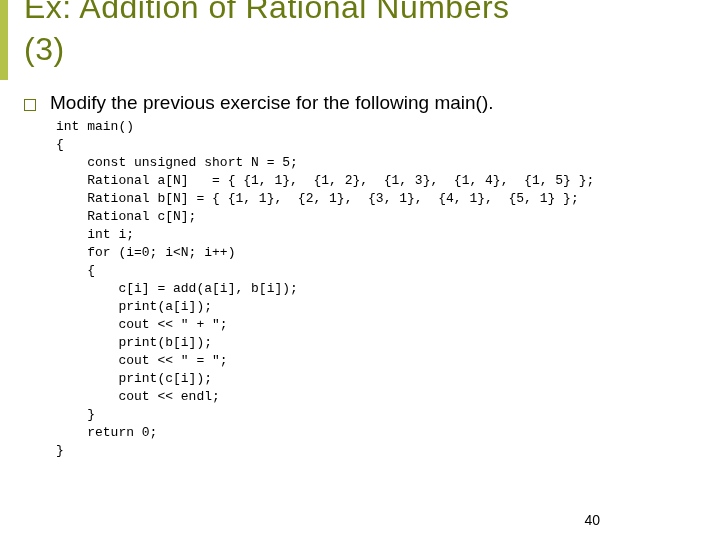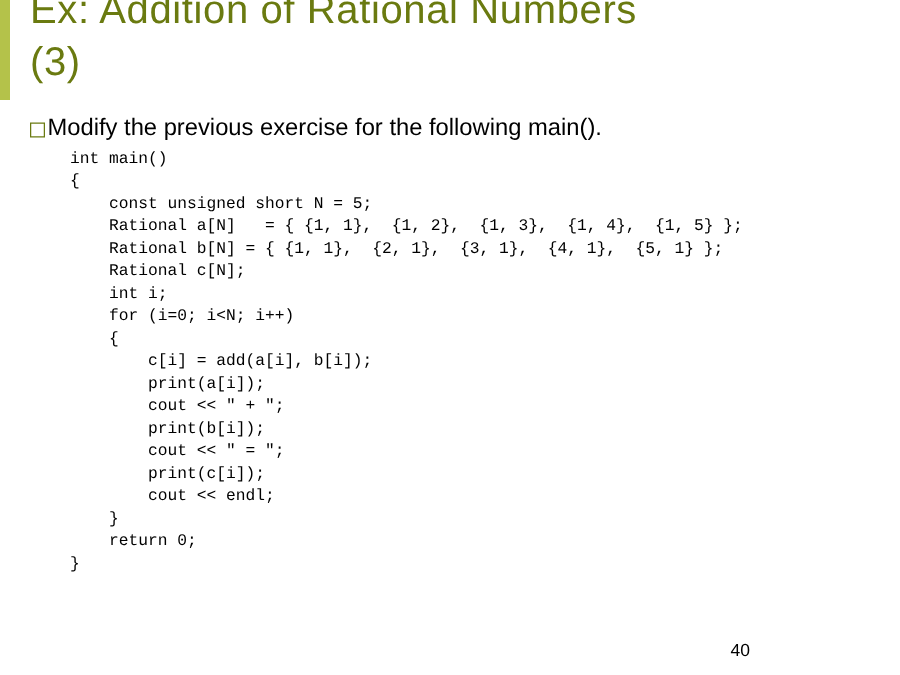--- a/index.html
+++ b/index.html
@@ -34,20 +34,21 @@
     color: #6a7a10;
     letter-spacing: 0.5px;
     line-height: 42px;
   }
   .bullet-line {
     position: absolute;
     top: 92px;
     left: 24px;
     display: flex;
     align-items: baseline;
+    gap: 12px;
     font-size: 19px;
     color: #000;
   }
   .bullet-box {
     width: 10px;
     height: 10px;
     border: 1.5px solid #6a7a10;
     display: inline-block;
     margin-right: 2px;
     transform: translateY(2px);

